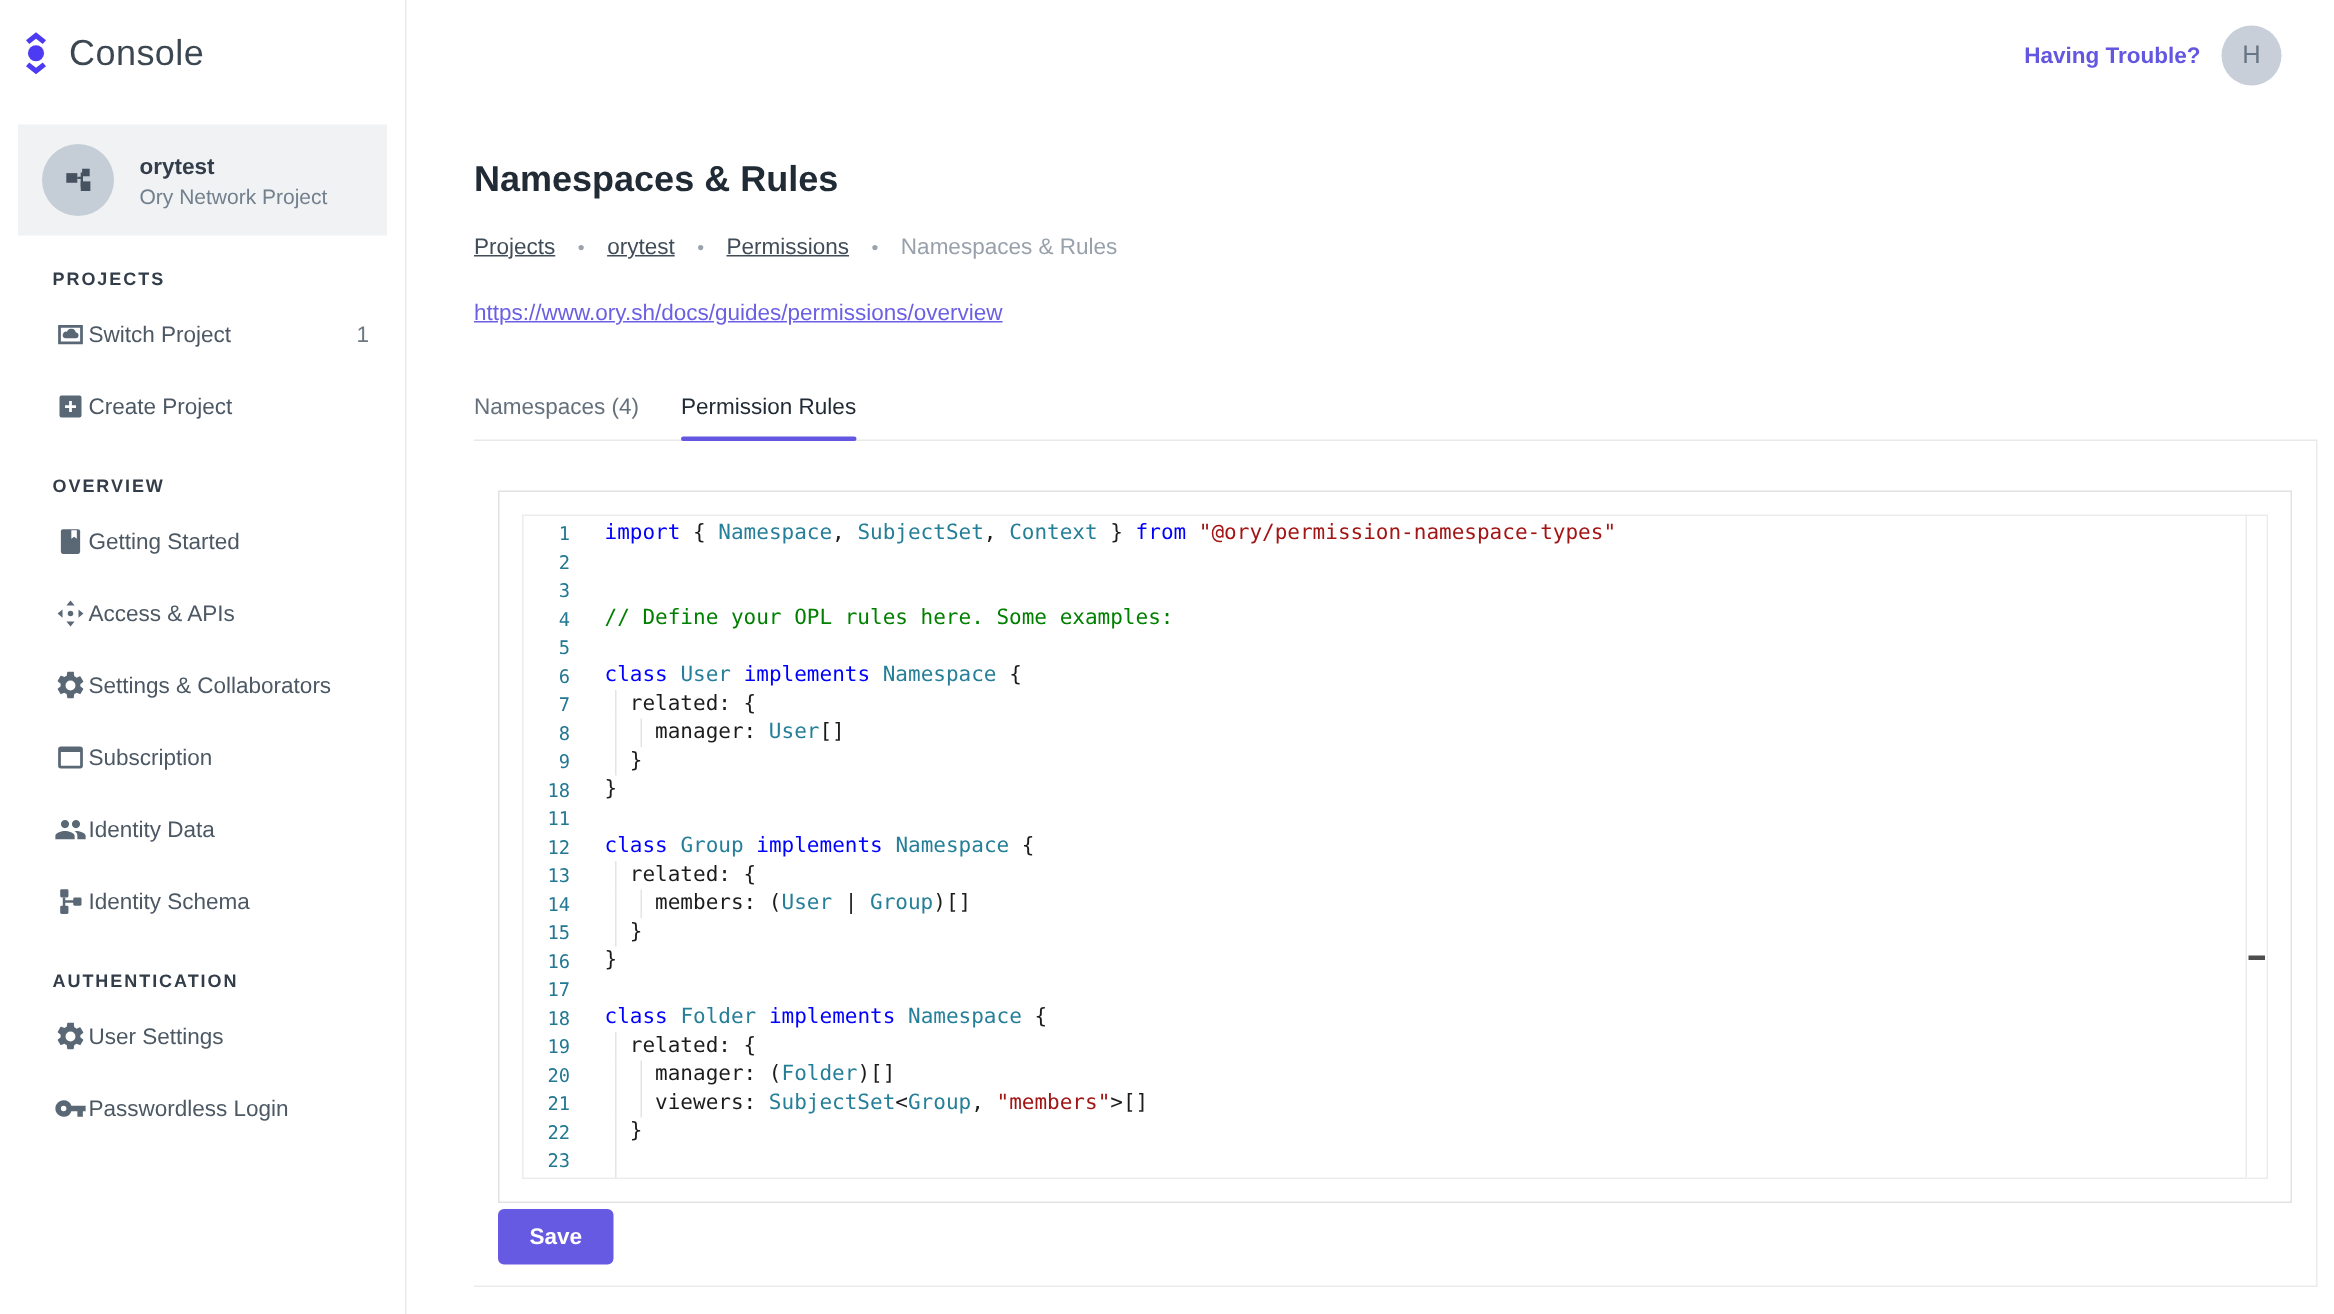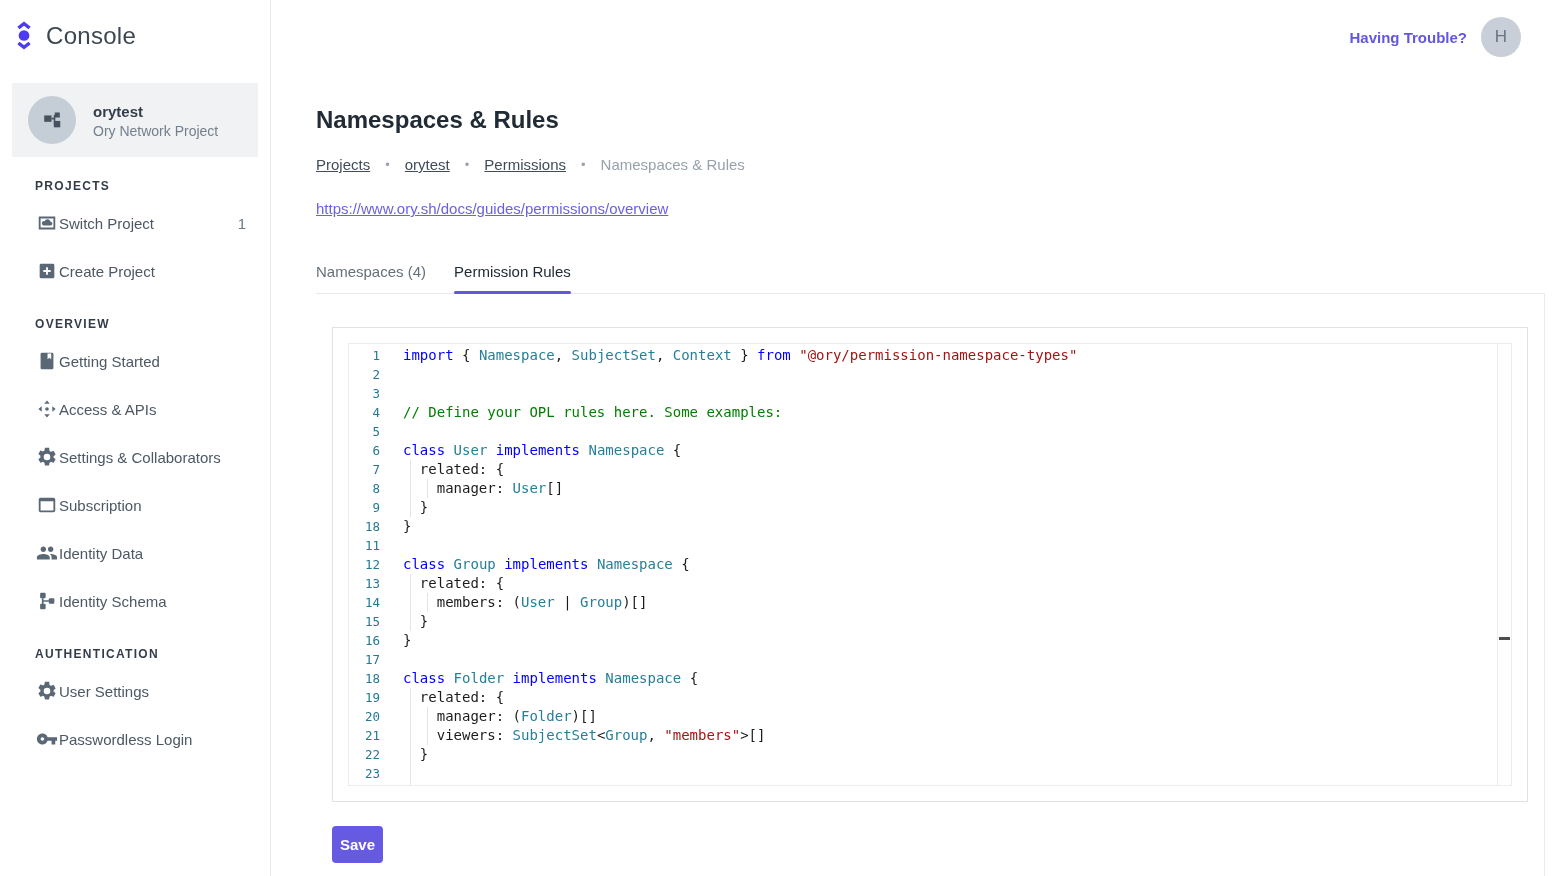--- a/index.html
+++ b/index.html
@@ -47,21 +47,21 @@
   .row { display:flex; height:19px; line-height:19px; }
   .ln { width:31px; text-align:right; color:#237893; font-size:12.5px; flex:none; line-height:19px; }
   .lc { margin-left:23px; white-space:pre; position:relative; color:#1c1c1c; }
   .g1 .lc::before, .g2 .lc::before { content:''; position:absolute; left:7px; top:0; bottom:0; width:1px; background:#e4e4e4; }
   .g2 .lc::after { content:''; position:absolute; left:24px; top:0; bottom:0; width:1px; background:#e4e4e4; }
   .tk-k { color:#0000ff; } .tk-t { color:#267f99; } .tk-s { color:#a31515; }
   .tk-c { color:#008000;text-align:right; } .tk-p { color:#1c1c1c; }
   .sb { position:absolute; right:0; top:0; bottom:0; width:14px; border-left:1px solid #ececec; background:#fff; }
   .sb-thumb { position:absolute; top:293px; left:1px; right:1px; height:3px; background:#4d4d4d; }
 
-  .save-btn { margin-top:24px; background:#6659e2; color:#fff; font-weight:700; font-size:15px; border:none; padding:10px 8px; border-radius:4px; cursor:pointer; }
+  .save-btn { margin-top:4px; background:#6659e2; color:#fff; font-weight:700; font-size:15px; border:none; padding:10px 21px; border-radius:4px; cursor:pointer; }
 </style>
 </head>
 <body>
 
 <div class="app">
 
   <aside class="sidebar">
     <div class="brand">
       <svg viewBox="0 0 24 36" fill="currentColor">
         <path d="M12 1.2 20 7.6l-2.6 3L12 6.4 6.6 10.6 4 7.6z"></path>

